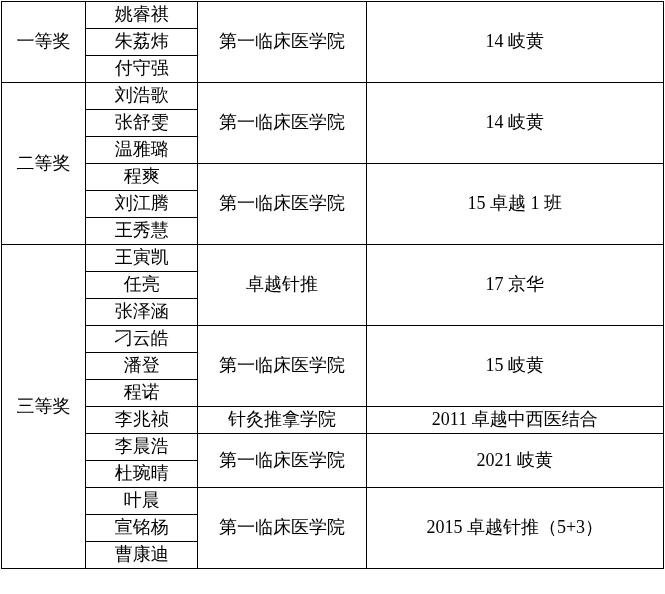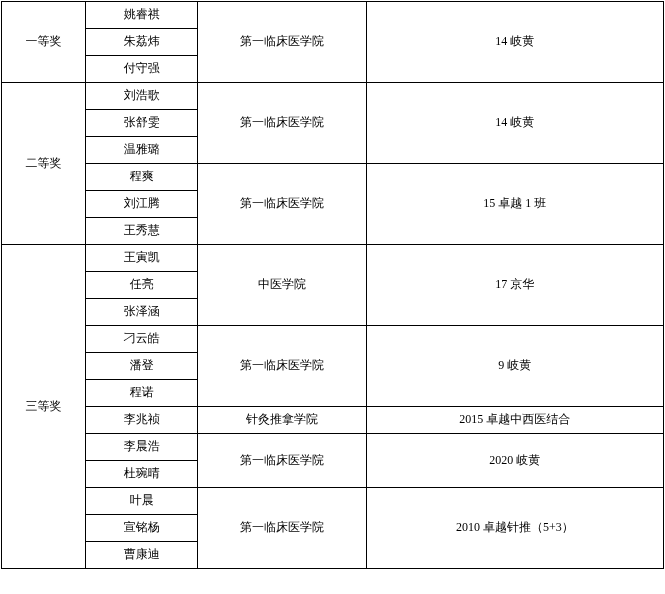--- a/index.html
+++ b/index.html
@@ -17,21 +17,21 @@
   #award-table {
     border-collapse: collapse;
     width: 663px;
     margin: 1px 0 0 1px;
     table-layout: fixed;
   }
   #award-table td {
     border: 1px solid #000000;
     text-align: center;
     vertical-align: middle;
-    font-size: 12px;
+    font-size: 18px;
     line-height: 1.1;
     padding: 2px 1px;
     height: 27px;
     box-sizing: border-box;
     white-space: nowrap;
     overflow: hidden;
   }
   .col-award { width: 84px; }
   .col-name  { width: 112px; }
   .col-dept  { width: 168px; }
@@ -83,57 +83,57 @@
       </tr>
       <tr>
         <td class="name-cell">刘江腾</td>
       </tr>
       <tr>
         <td class="name-cell">王秀慧</td>
       </tr>
       <tr>
         <td class="award-cell" rowspan="12">三等奖</td>
         <td class="name-cell">王寅凯</td>
-        <td class="dept-cell" rowspan="3">中医学院</td>
+        <td class="dept-cell" rowspan="3">卓越针推</td>
         <td class="class-cell" rowspan="3">17 京华</td>
       </tr>
       <tr>
         <td class="name-cell">任亮</td>
       </tr>
       <tr>
         <td class="name-cell">张泽涵</td>
       </tr>
       <tr>
         <td class="name-cell">刁云皓</td>
         <td class="dept-cell" rowspan="3">第一临床医学院</td>
-        <td class="class-cell" rowspan="3">9 岐黄</td>
+        <td class="class-cell" rowspan="3">15 岐黄</td>
       </tr>
       <tr>
         <td class="name-cell">潘登</td>
       </tr>
       <tr>
         <td class="name-cell">程诺</td>
       </tr>
       <tr>
         <td class="name-cell">李兆祯</td>
         <td class="dept-cell" rowspan="1">针灸推拿学院</td>
-        <td class="class-cell" rowspan="1">2015 卓越中西医结合</td>
+        <td class="class-cell" rowspan="1">2011 卓越中西医结合</td>
       </tr>
       <tr>
         <td class="name-cell">李晨浩</td>
         <td class="dept-cell" rowspan="2">第一临床医学院</td>
-        <td class="class-cell" rowspan="2">2020 岐黄</td>
+        <td class="class-cell" rowspan="2">2021 岐黄</td>
       </tr>
       <tr>
         <td class="name-cell">杜琬晴</td>
       </tr>
       <tr>
         <td class="name-cell">叶晨</td>
         <td class="dept-cell" rowspan="3">第一临床医学院</td>
-        <td class="class-cell" rowspan="3">2010 卓越针推（5+3）</td>
+        <td class="class-cell" rowspan="3">2015 卓越针推（5+3）</td>
       </tr>
       <tr>
         <td class="name-cell">宣铭杨</td>
       </tr>
       <tr>
         <td class="name-cell">曹康迪</td>
       </tr>
     </tbody>
 </table>
 

